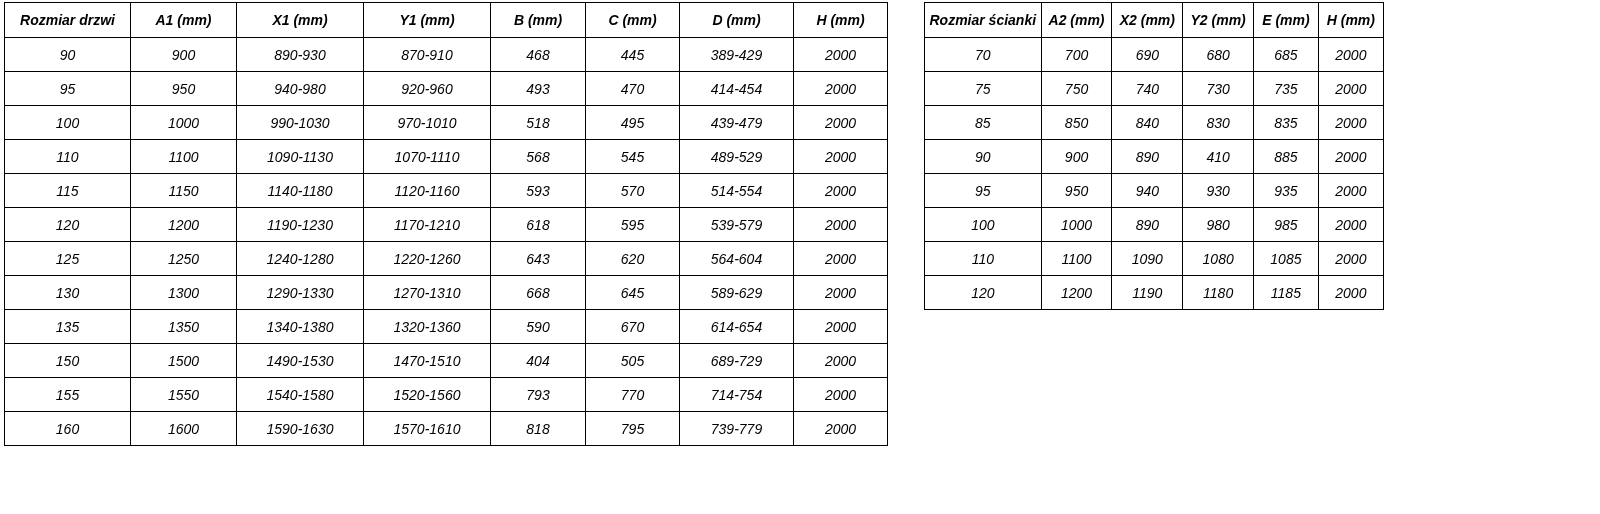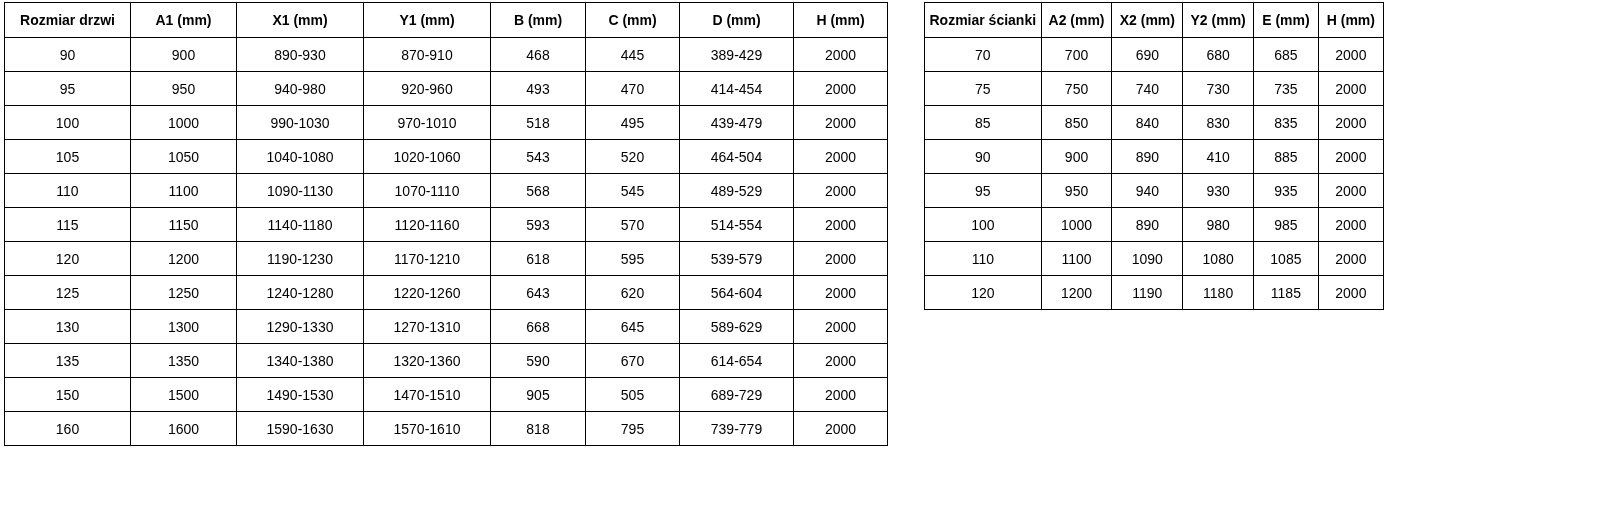--- a/index.html
+++ b/index.html
@@ -11,20 +11,21 @@
     width: 1600px;
     height: 514px;
     font-family: "Liberation Sans", sans-serif;
     color: #000000;
     overflow: hidden;
   }
   .page {
     position: relative;
     width: 1384px;
     height: 514px;
+    font-style: italic;
   }
   .table-wrap {
     position: absolute;
     top: 2px;
   }
   #doors-wrap { left: 4px; }
   #walls-wrap { left: 924px; }
 
   table {
     border-collapse: collapse;
@@ -117,30 +118,20 @@
             <td>100</td>
             <td>1000</td>
             <td>990-1030</td>
             <td>970-1010</td>
             <td>518</td>
             <td>495</td>
             <td>439-479</td>
             <td>2000</td>
           </tr>
           <tr>
-            <td>105</td>
-            <td>1050</td>
-            <td>1040-1080</td>
-            <td>1020-1060</td>
-            <td>543</td>
-            <td>520</td>
-            <td>464-504</td>
-            <td>2000</td>
-          </tr>
-          <tr>
             <td>110</td>
             <td>1100</td>
             <td>1090-1130</td>
             <td>1070-1110</td>
             <td>568</td>
             <td>545</td>
             <td>489-529</td>
             <td>2000</td>
           </tr>
           <tr>
@@ -191,23 +182,33 @@
             <td>590</td>
             <td>670</td>
             <td>614-654</td>
             <td>2000</td>
           </tr>
           <tr>
             <td>150</td>
             <td>1500</td>
             <td>1490-1530</td>
             <td>1470-1510</td>
-            <td>905</td>
+            <td>404</td>
             <td>505</td>
             <td>689-729</td>
+            <td>2000</td>
+          </tr>
+          <tr>
+            <td>155</td>
+            <td>1550</td>
+            <td>1540-1580</td>
+            <td>1520-1560</td>
+            <td>793</td>
+            <td>770</td>
+            <td>714-754</td>
             <td>2000</td>
           </tr>
           <tr>
             <td>160</td>
             <td>1600</td>
             <td>1590-1630</td>
             <td>1570-1610</td>
             <td>818</td>
             <td>795</td>
             <td>739-779</td>

